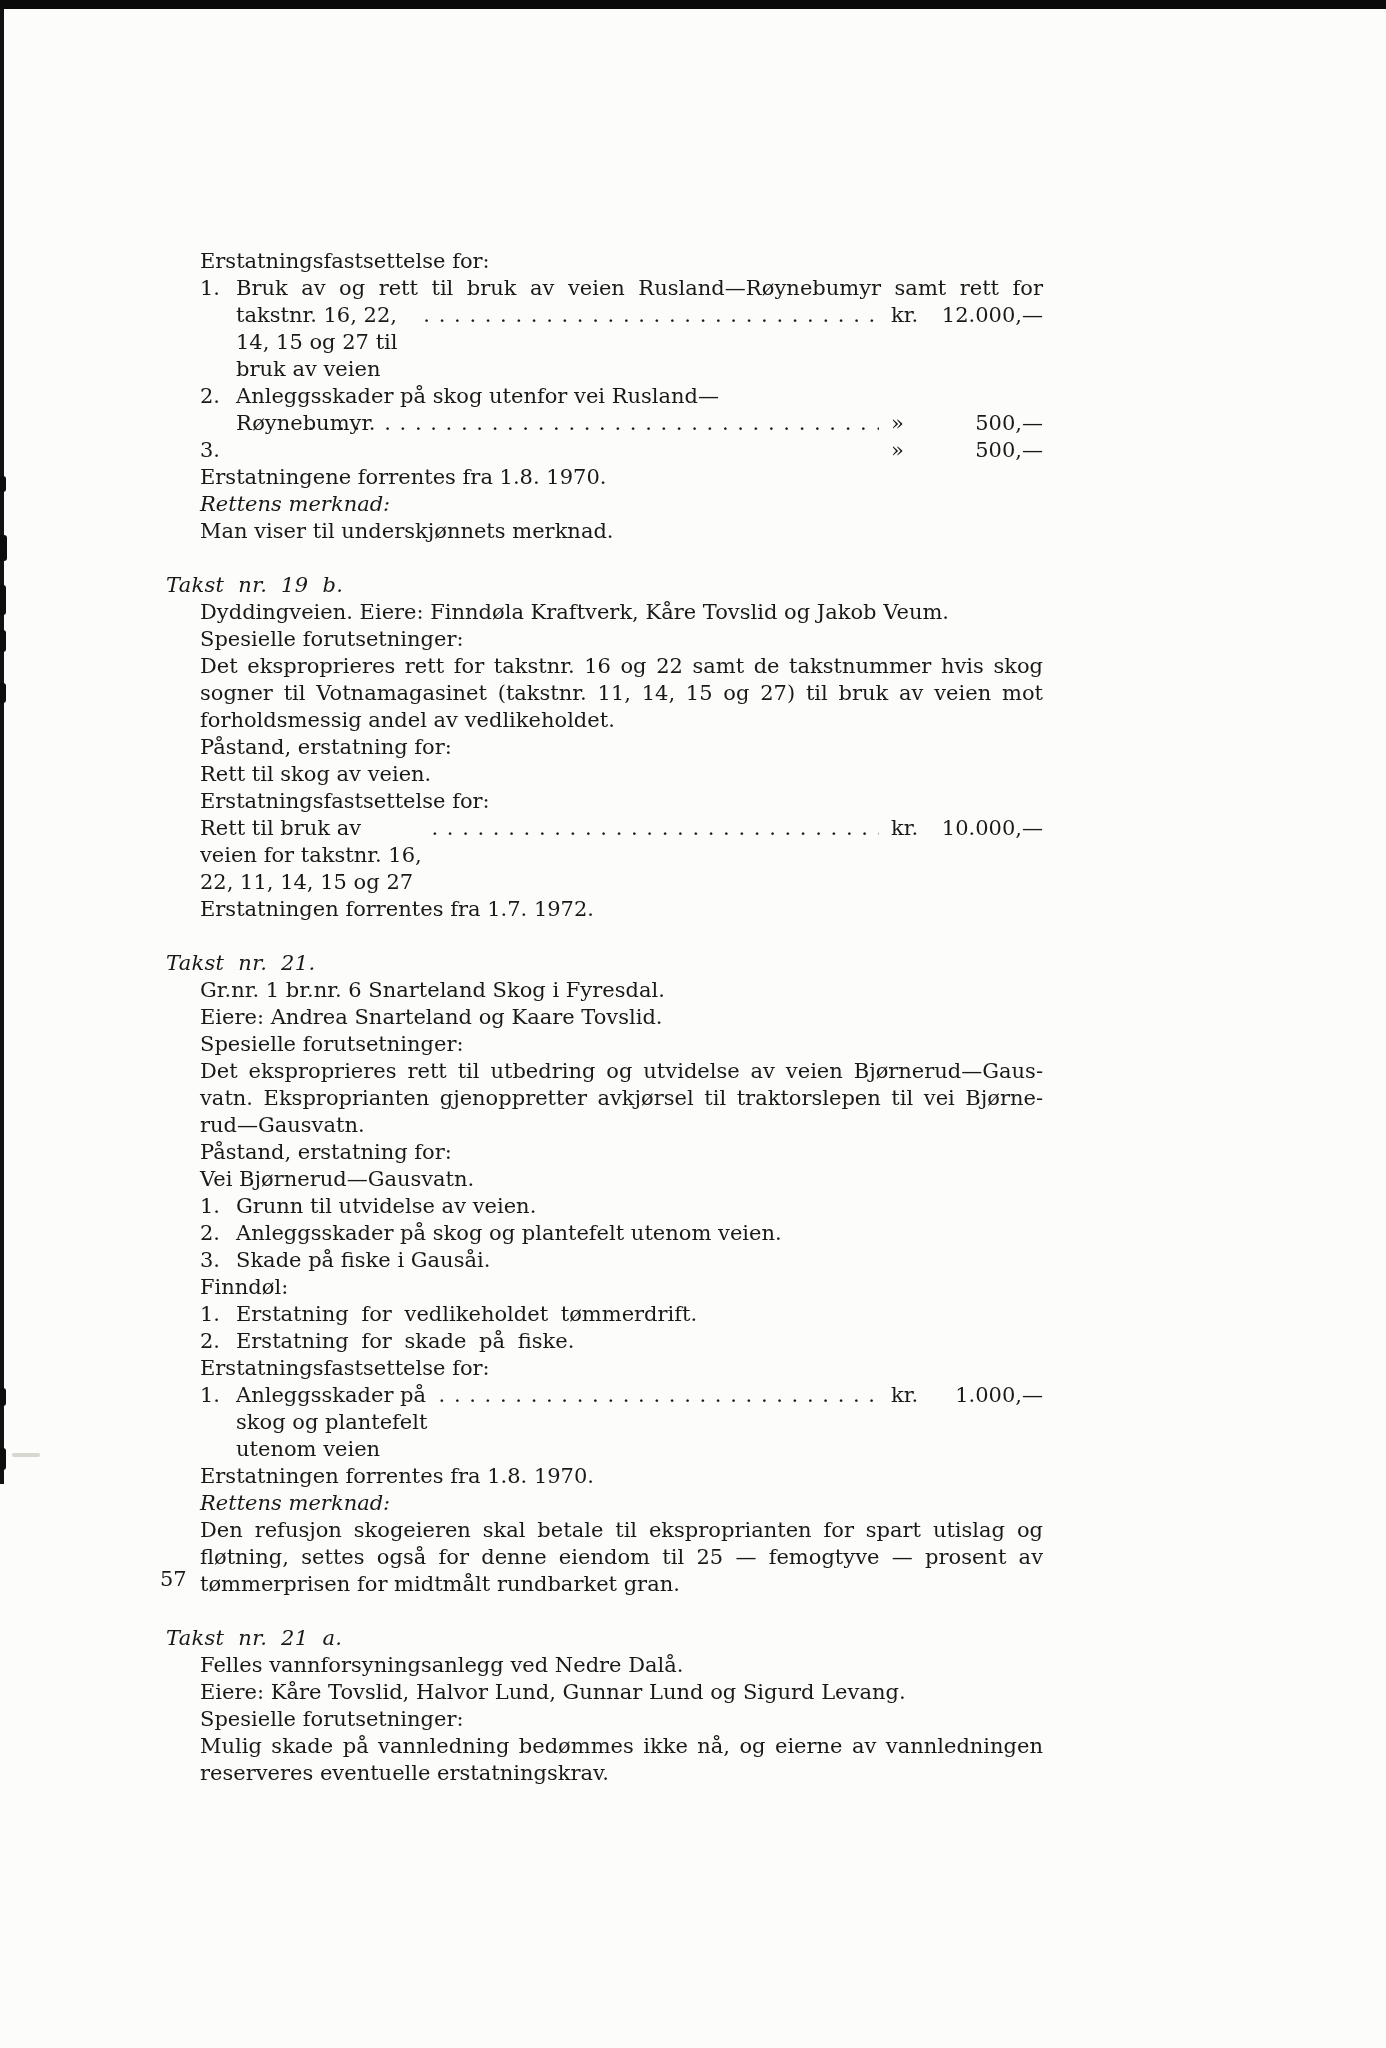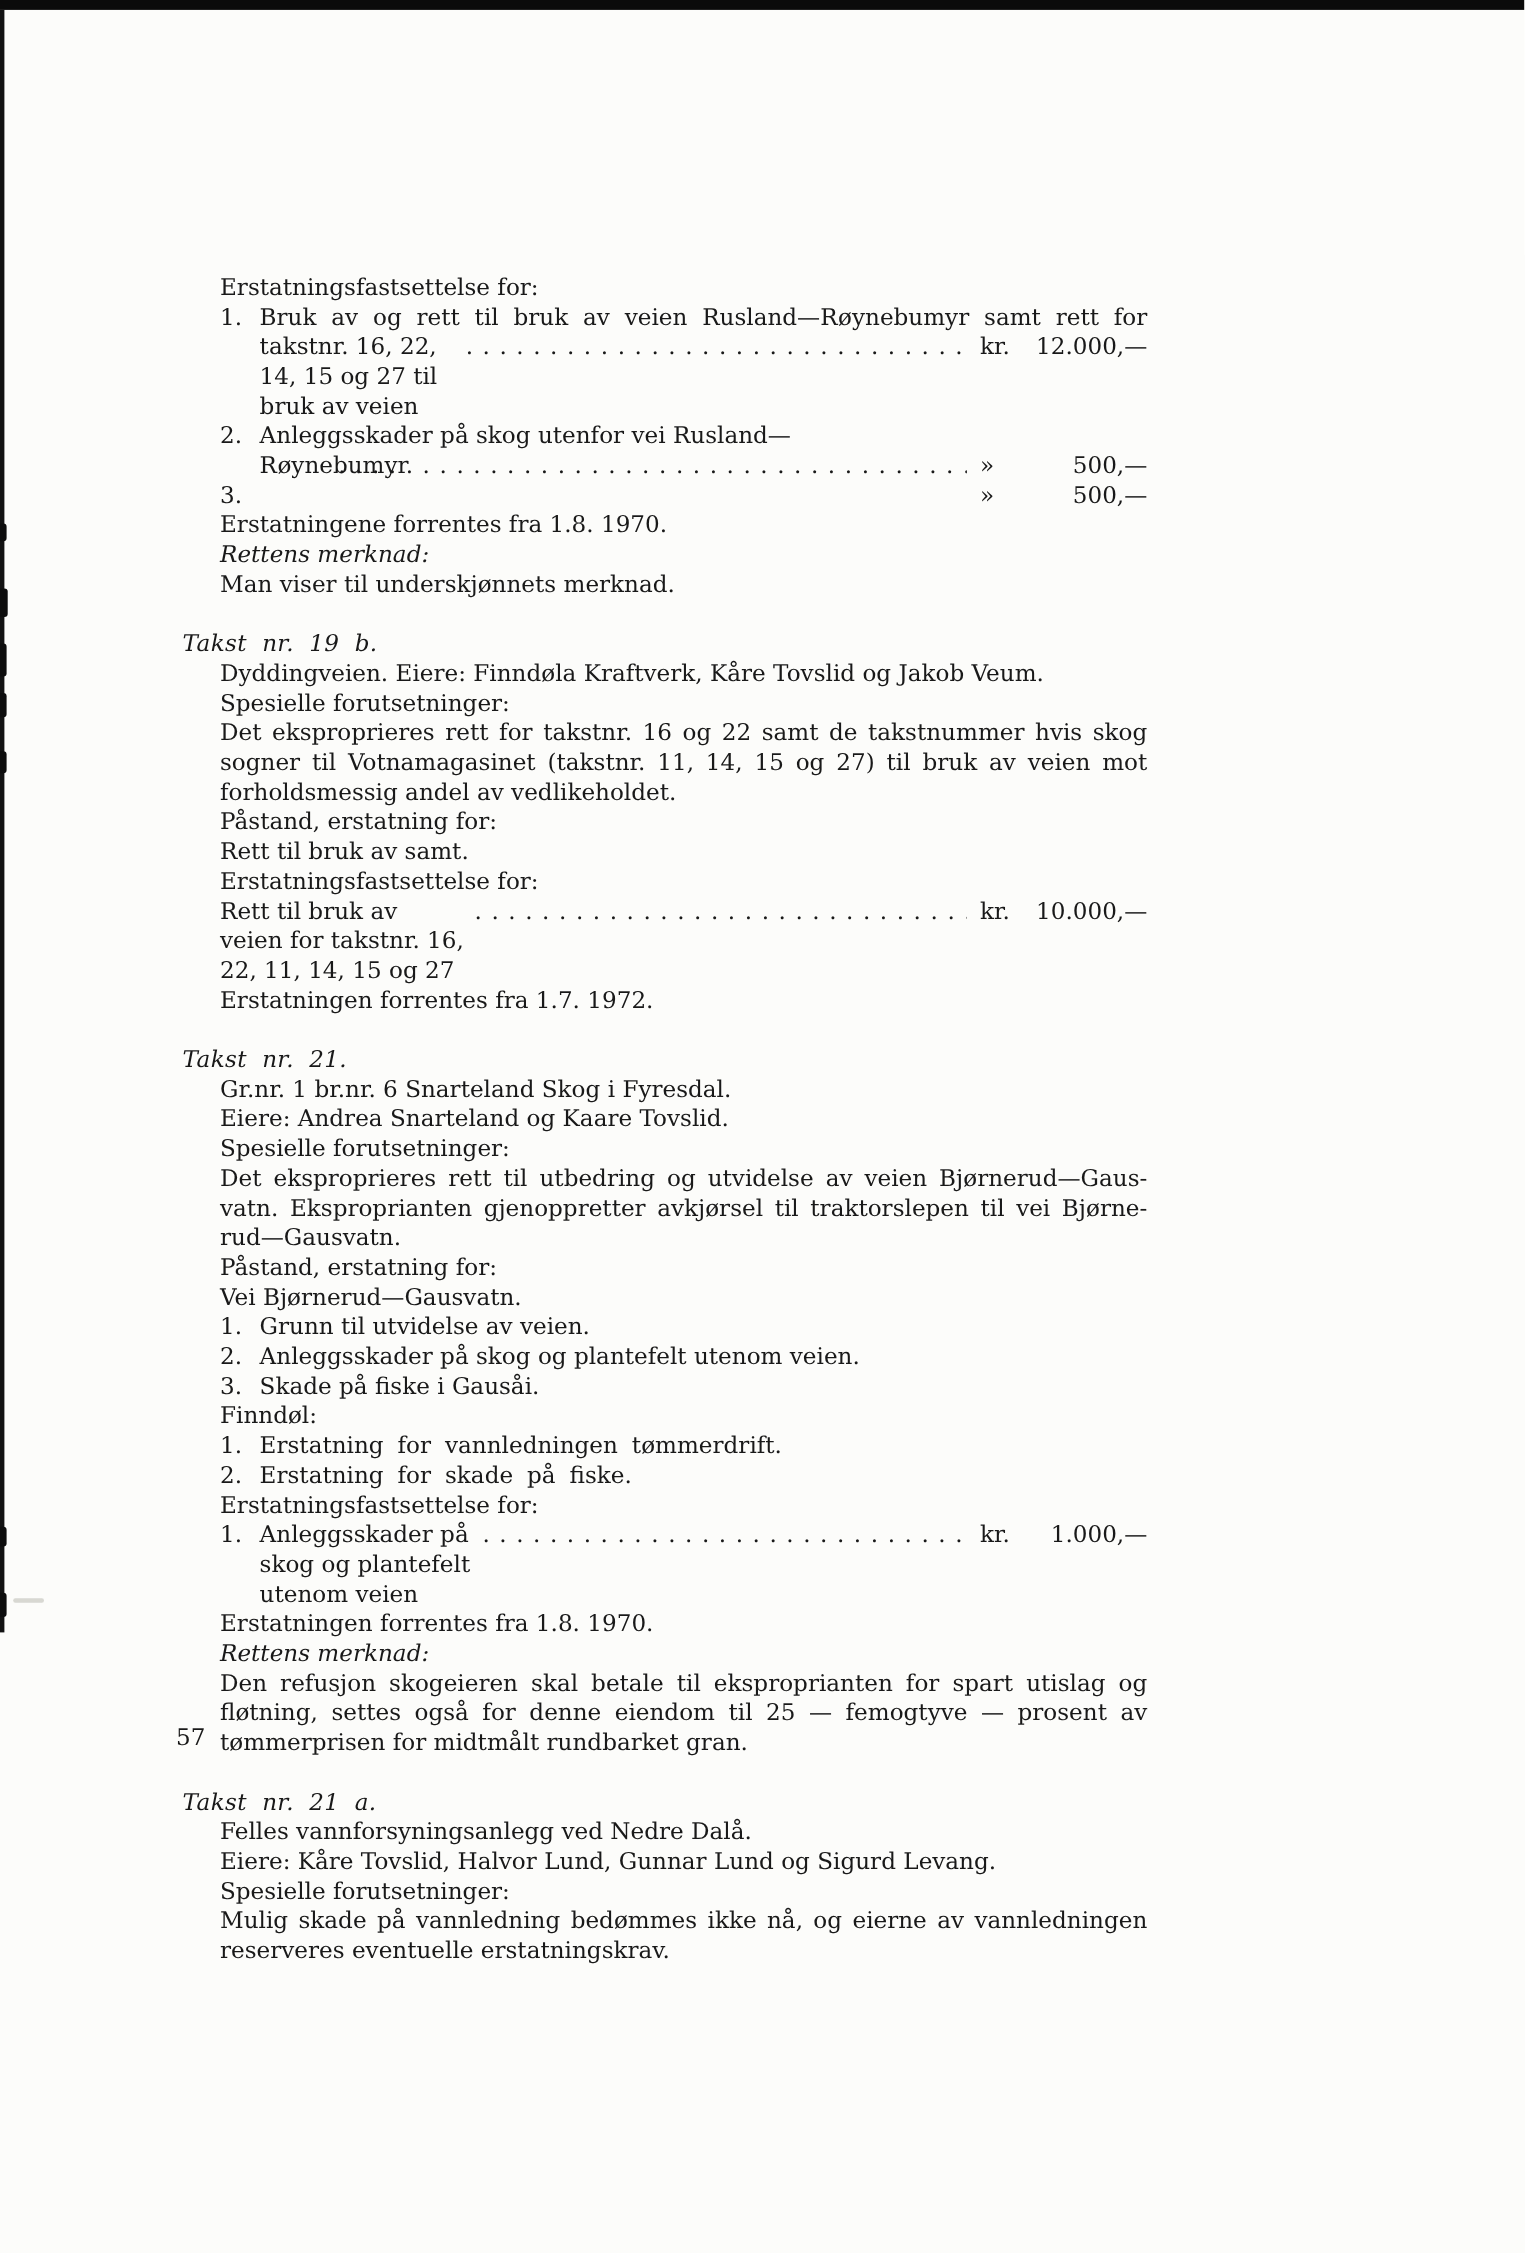--- a/index.html
+++ b/index.html
@@ -155,21 +155,21 @@
         <div class="line justify">
           <span class="txt">sogner til Votnamagasinet (takstnr. 11, 14, 15 og 27) til bruk av veien mot</span>
         </div>
         <div class="line">
           <span class="txt">forholdsmessig andel av vedlikeholdet.</span>
         </div>
         <div class="line">
           <span class="txt">Påstand, erstatning for:</span>
         </div>
         <div class="line">
-          <span class="txt">Rett til bruk av samt.</span>
+          <span class="txt">Rett til skog av veien.</span>
         </div>
         <div class="line">
           <span class="txt">Erstatningsfastsettelse for:</span>
         </div>
         <div class="line">
           <span class="txt">Rett til bruk av veien for takstnr. 16, 22, 11, 14, 15 og 27</span>
           <span class="leader">. . . . . . . . . . . . . . . . . . . . . . . . . . . . . . . . . . . . . . . . . . . . . . . . . . . . . . . . . . . . . . . . . . . . . . . . . . . . . . . . </span>
           <span class="cur">kr.</span>
           <span class="amt">10.000,—</span>
         </div>
@@ -213,21 +213,21 @@
         </div>
         <div class="line">
           <span class="num">3.</span>
           <span class="txt">Skade på fiske i Gausåi.</span>
         </div>
         <div class="line">
           <span class="txt">Finndøl:</span>
         </div>
         <div class="line spread">
           <span class="num">1.</span>
-          <span class="txt">Erstatning for vannledningen tømmerdrift.</span>
+          <span class="txt">Erstatning for vedlikeholdet tømmerdrift.</span>
         </div>
         <div class="line spread">
           <span class="num">2.</span>
           <span class="txt">Erstatning for skade på fiske.</span>
         </div>
         <div class="line">
           <span class="txt">Erstatningsfastsettelse for:</span>
         </div>
         <div class="line">
           <span class="num">1.</span>

